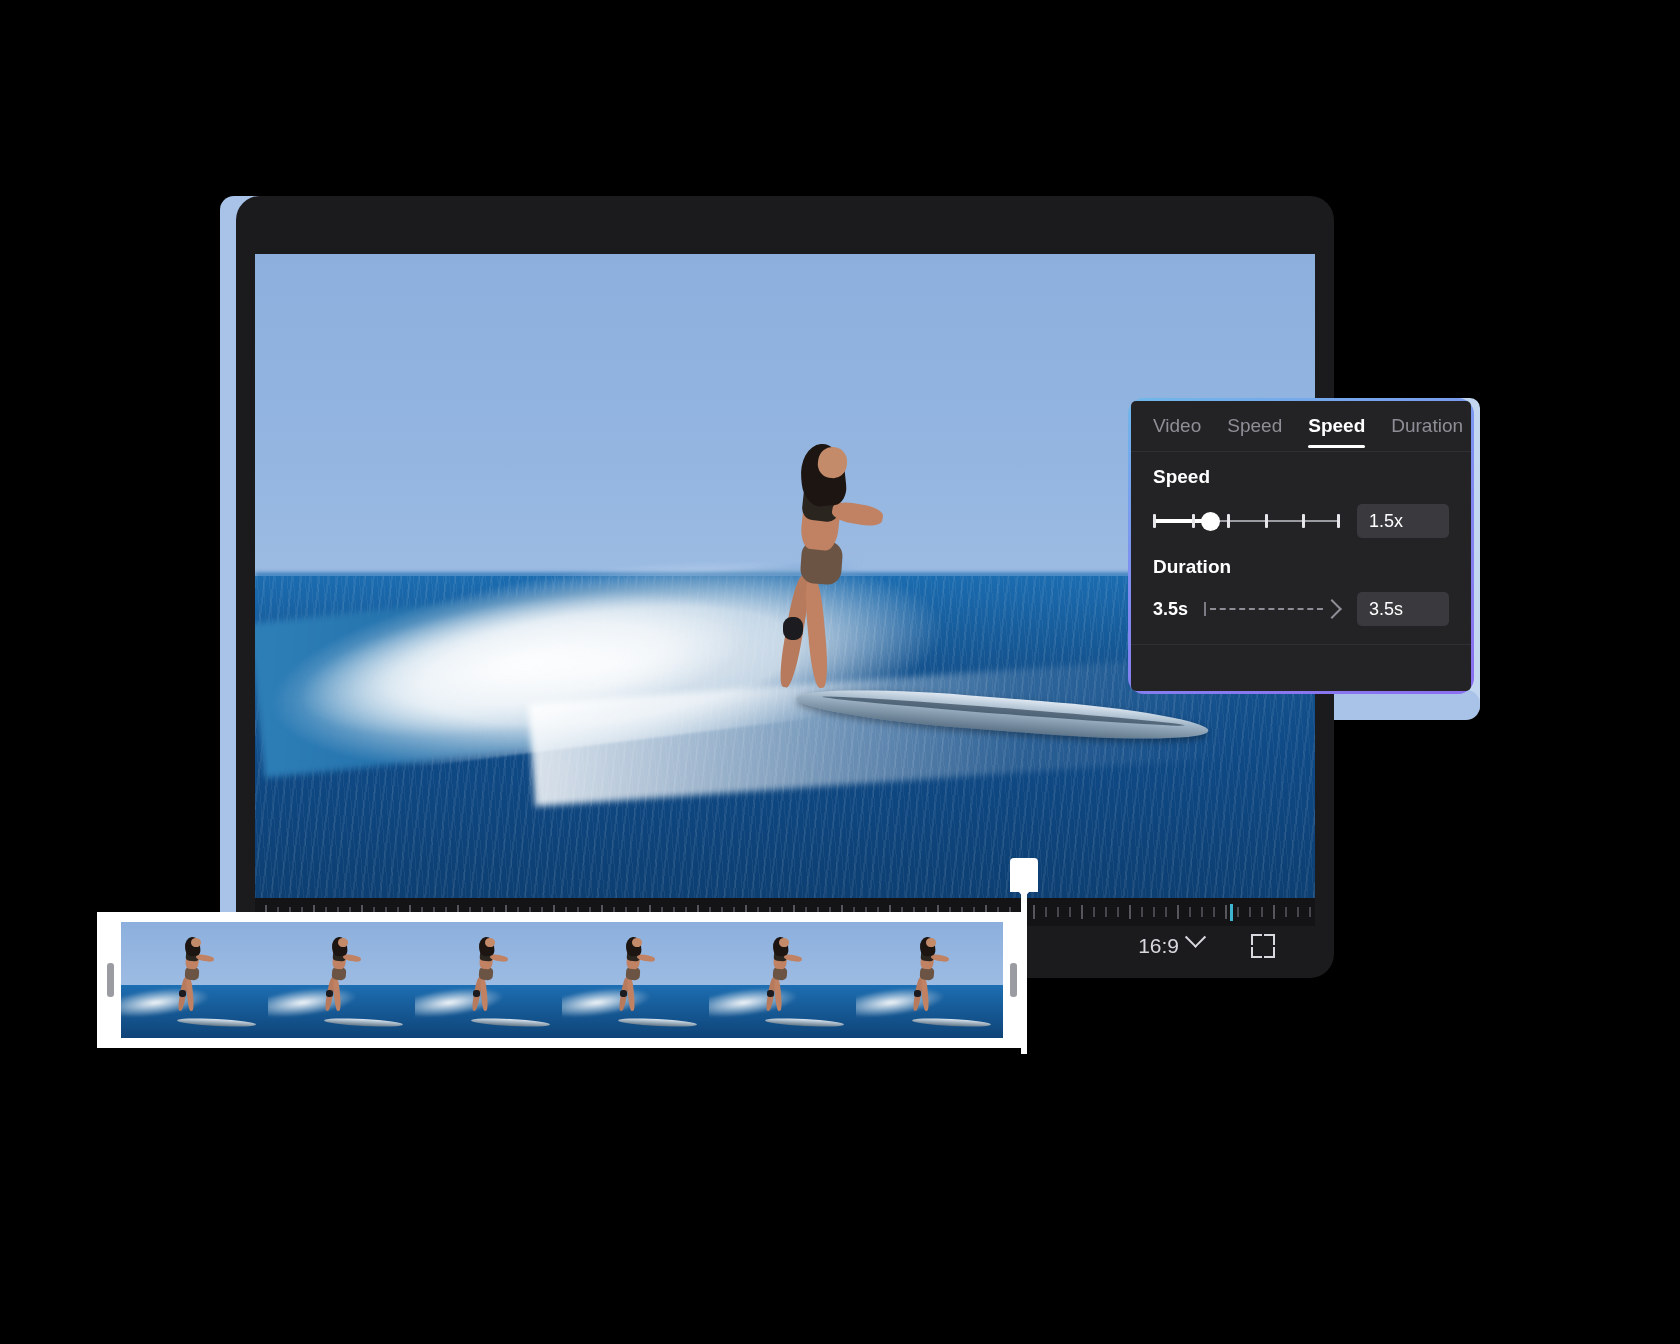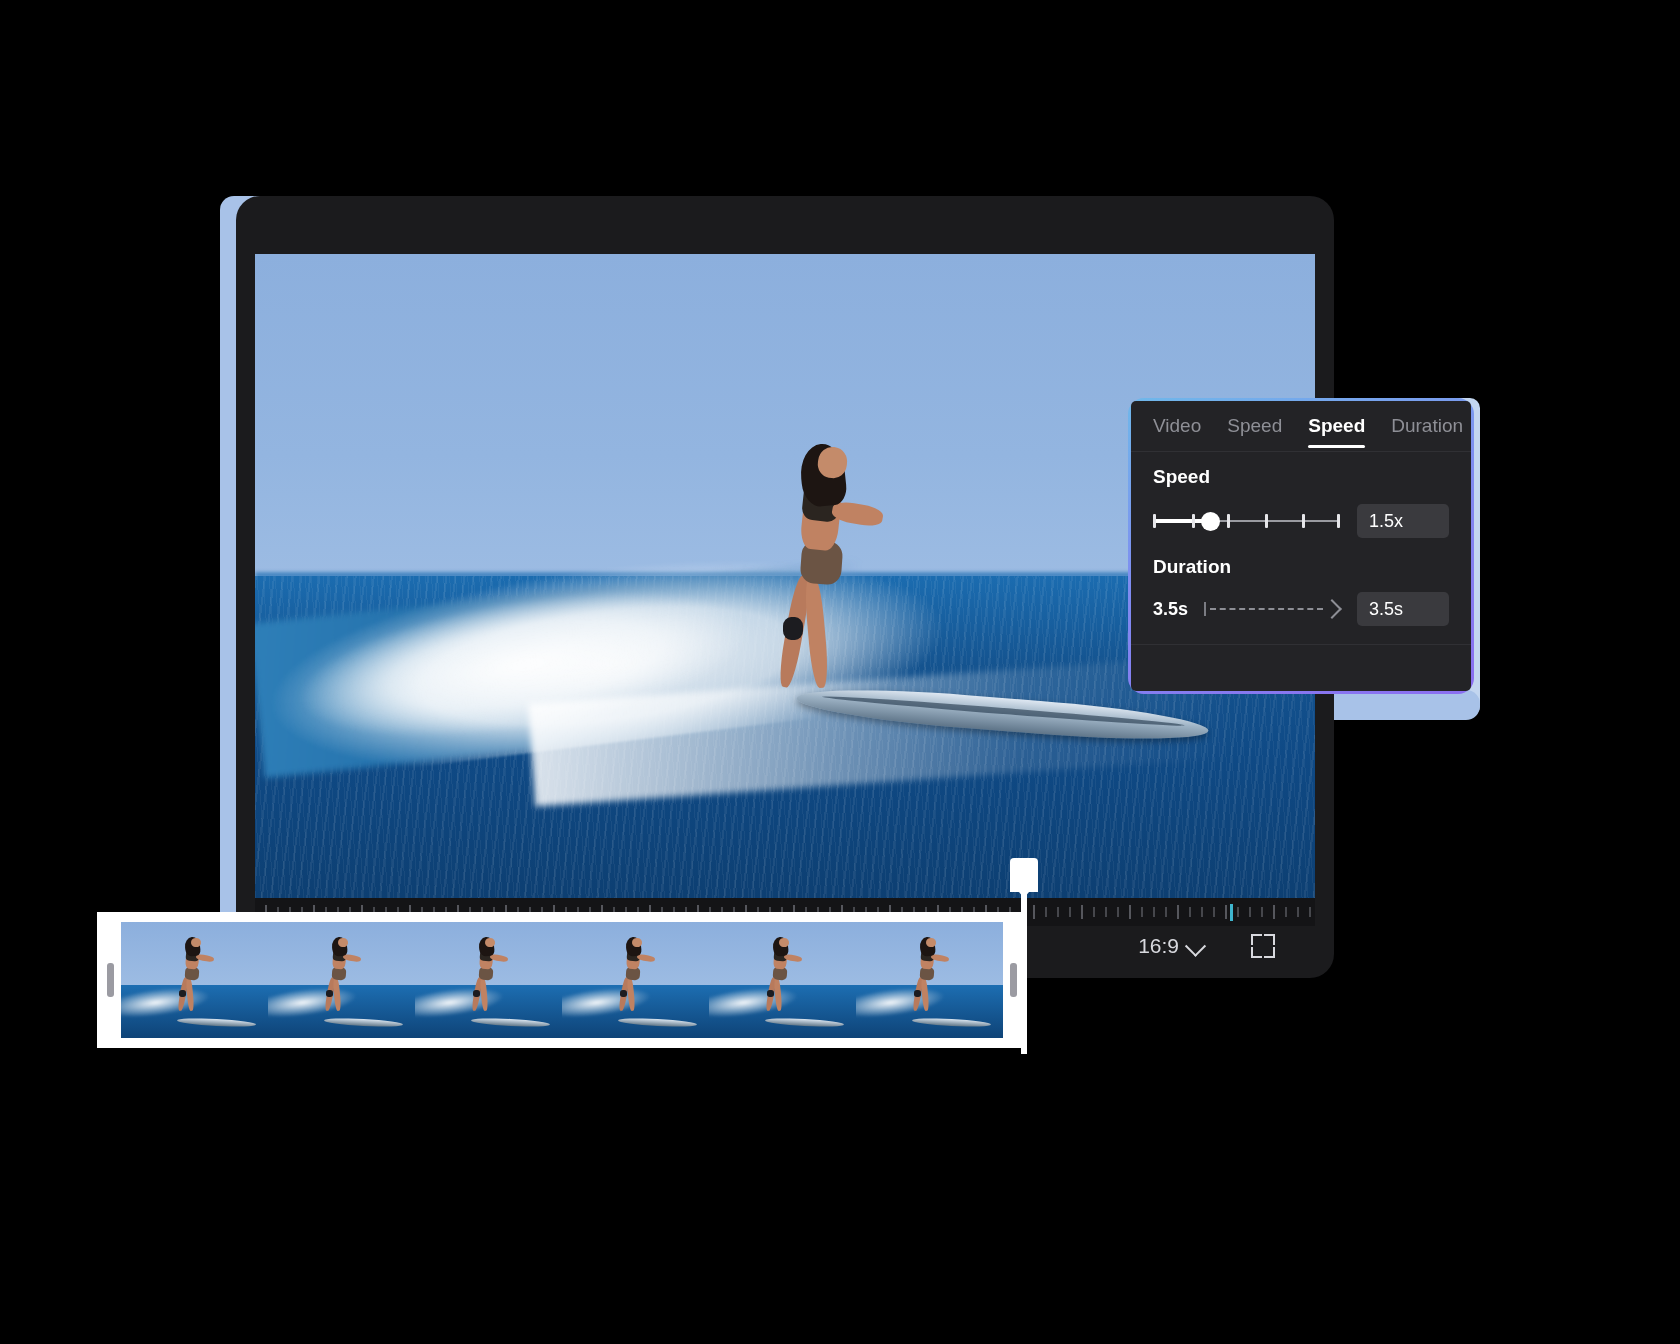--- a/index.html
+++ b/index.html
@@ -60,21 +60,21 @@
   .s-legf{position:absolute;left:48%;top:45%;width:10%;height:40%;background:#c08262;border-radius:40%;transform:rotate(-5deg);}
   .s-legb{position:absolute;left:35%;top:45%;width:10%;height:40%;background:#b87a5c;border-radius:40%;transform:rotate(10deg);}
   .s-knee{position:absolute;left:33%;top:60%;width:12%;height:8%;background:#1c1c20;border-radius:40%;}
 
   #ruler{position:absolute;left:19px;top:702px;width:1060px;height:28px;background:#141416;overflow:hidden;}
   .tick{position:absolute;top:9px;width:2px;height:10px;background:#46474c;}
   .tick.major{height:14px;top:7px;background:#56575d;}
   #playhead-tick{position:absolute;top:6px;width:3px;height:17px;background:#3fb6cf;}
 
   #bottombar{position:absolute;left:19px;top:730px;width:1060px;height:48px;}
-  #ratio-btn{position:absolute;right:112px;top:8px;display:flex;align-items:flex-end;gap:9px;color:#d8d9de;font-size:21px;cursor:pointer;}
+  #ratio-btn{position:absolute;right:112px;top:8px;display:flex;align-items:flex-start;gap:9px;color:#d8d9de;font-size:21px;cursor:pointer;}
   .chev{width:13px;height:13px;border-right:2.4px solid #d8d9de;border-bottom:2.4px solid #d8d9de;transform:rotate(45deg) translate(-3px,-3px);}
   #fullscreen-btn{position:absolute;right:40px;top:8px;width:24px;height:24px;cursor:pointer;}
   #fullscreen-btn i{position:absolute;width:9px;height:9px;}
   #fullscreen-btn i:nth-child(1){left:0;top:0;border-left:2.6px solid #d8d9de;border-top:2.6px solid #d8d9de;}
   #fullscreen-btn i:nth-child(2){right:0;top:0;border-right:2.6px solid #d8d9de;border-top:2.6px solid #d8d9de;}
   #fullscreen-btn i:nth-child(3){left:0;bottom:0;border-left:2.6px solid #d8d9de;border-bottom:2.6px solid #d8d9de;}
   #fullscreen-btn i:nth-child(4){right:0;bottom:0;border-right:2.6px solid #d8d9de;border-bottom:2.6px solid #d8d9de;}
 
   
   #settings-panel{position:absolute;left:1128px;top:398px;width:340px;height:290px;

